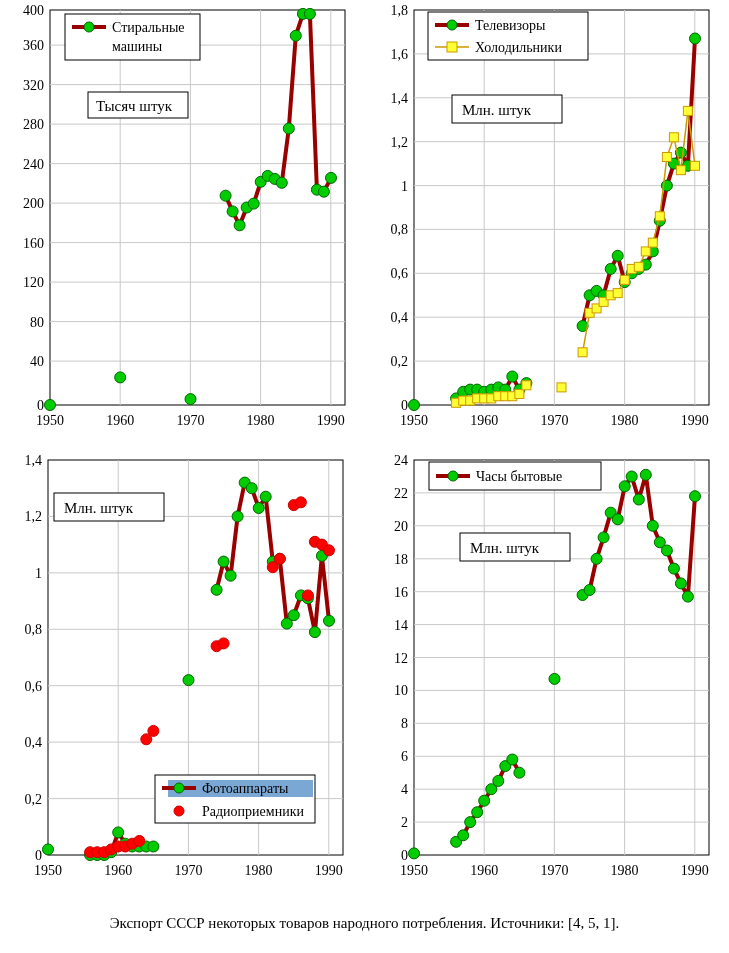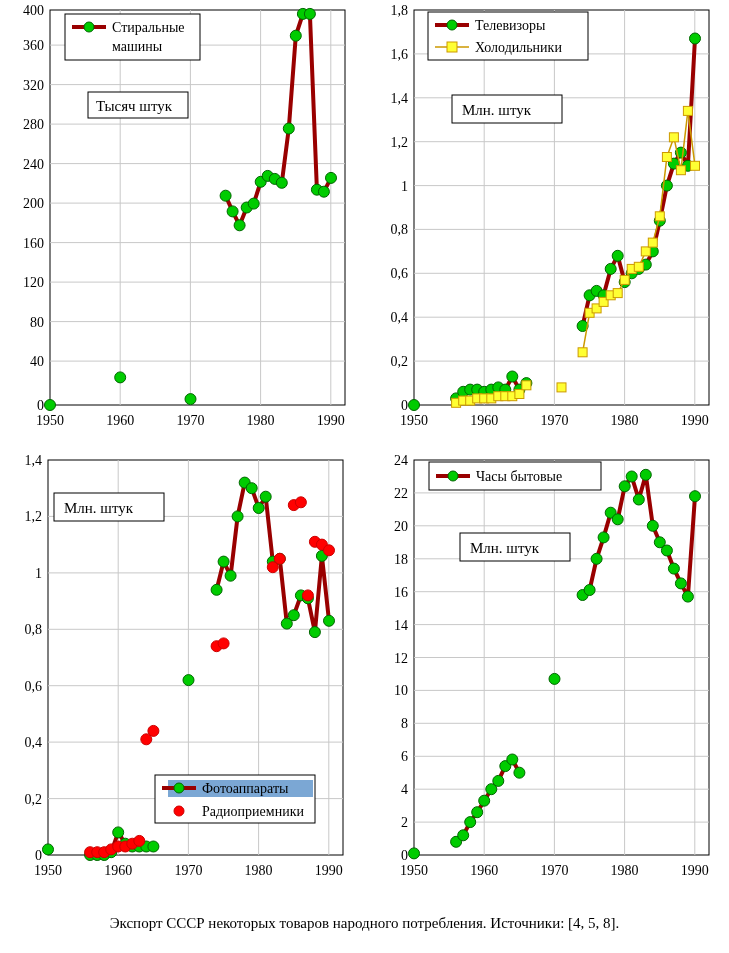--- a/index.html
+++ b/index.html
@@ -432,14 +432,14 @@
         <circle cx="87" cy="26" r="5" fill="#00cc00" stroke="#006600" stroke-width="1"></circle>
         <text class="legendlabel" x="110" y="31">Часы бытовые</text>
       </g>
       <g>
         <rect x="94" y="83" width="110" height="28" fill="#ffffff" stroke="#000000" stroke-width="1"></rect>
         <text class="boxlabel" x="104" y="103">Млн. штук</text>
       </g>
     </svg>
   </div>
 
-  <div class="caption">Экспорт СССР некоторых товаров народного потребления. Источники: [4, 5, 8].</div>
+  <div class="caption">Экспорт СССР некоторых товаров народного потребления. Источники: [4, 5, 1].</div>
 </div>
 
 </body></html>

